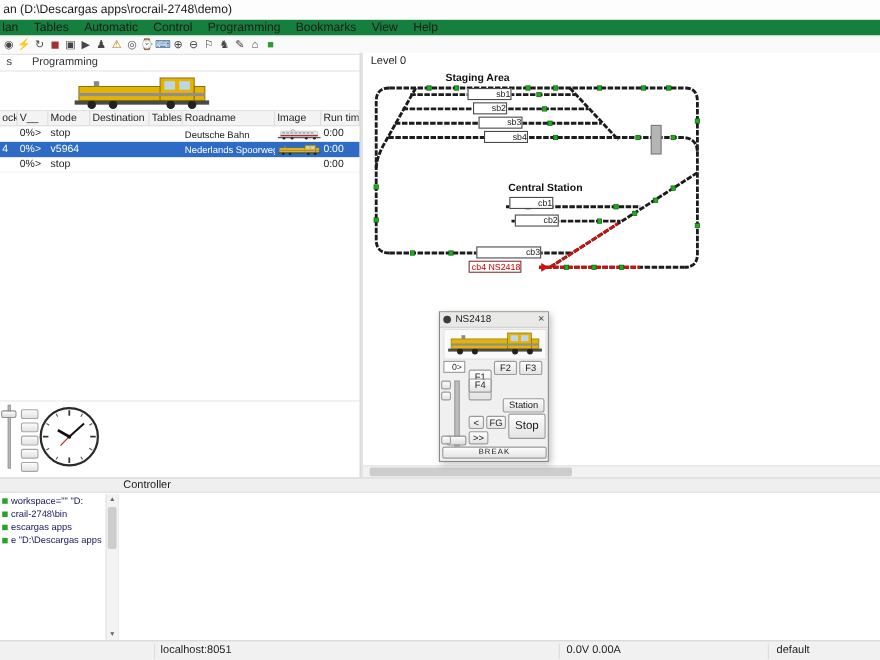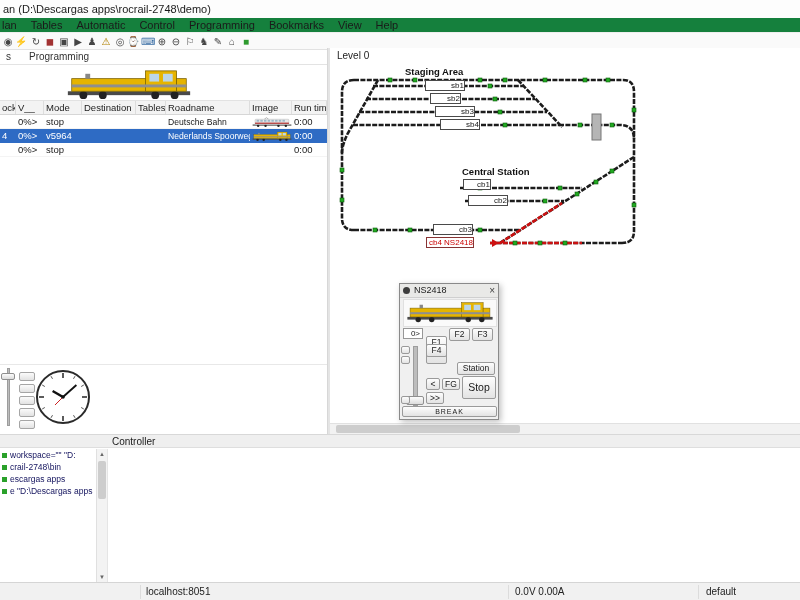--- a/index.html
+++ b/index.html
@@ -333,23 +333,23 @@
     <polygon points="162,174 162,182 169,178" fill="var(--occupied,#cc1111)"></polygon>
   </svg>
 
   <div class="abs overlay">
     <div class="planlabel" style="left:75px;top:1px">Staging Area</div>
     <div class="planlabel" style="left:132px;top:101px">Central Station</div>
     <div class="blk" style="left:95px;top:15px;width:40px">sb1</div>
     <div class="blk" style="left:100px;top:28px;width:31px">sb2</div>
     <div class="blk" style="left:105px;top:41px;width:40px">sb3</div>
     <div class="blk" style="left:110px;top:54px;width:40px">sb4</div>
-    <div class="blk" style="left:133px;top:114px;width:28px">cb1</div>
+    <div class="blk" style="left:133px;top:114px;width:40px">cb1</div>
     <div class="blk" style="left:138px;top:130px;width:40px">cb2</div>
-    <div class="blk" style="left:103px;top:159px;width:40px">cb3</div>
+    <div class="blk" style="left:103px;top:159px;width:59px">cb3</div>
     <div class="blk occ" style="left:96px;top:172px;width:48px">cb4 NS2418</div>
   </div>
 
   <div class="abs hscroll">
     <div class="hthumb"></div>
   </div>
 </div>
 
 <div class="abs throttle">
   <div class="t-tb">

